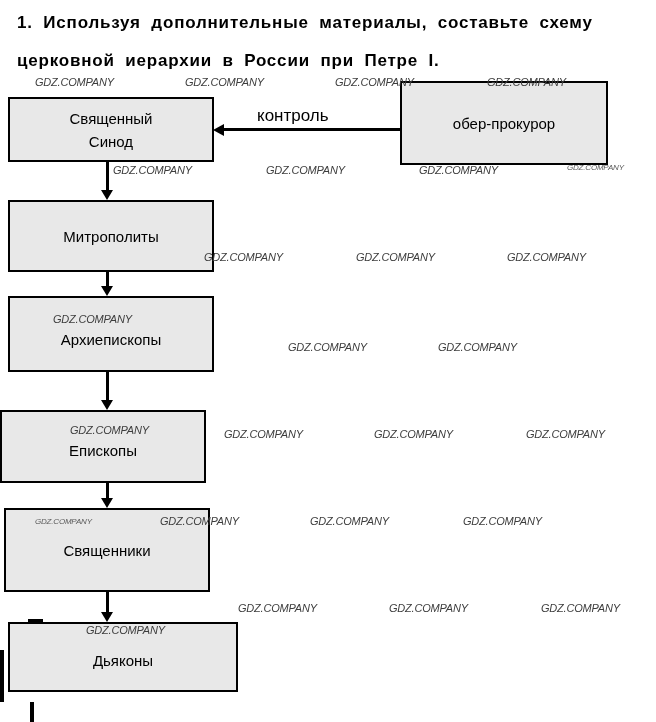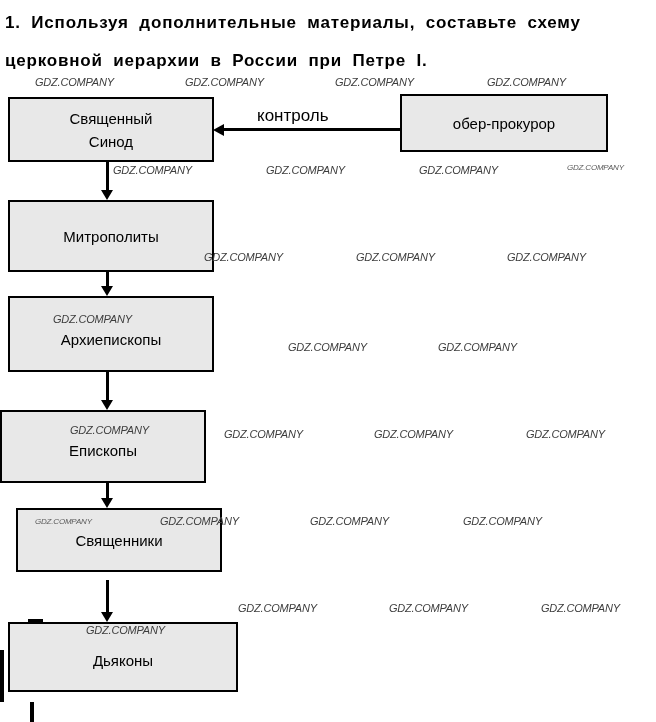--- a/index.html
+++ b/index.html
@@ -10,21 +10,21 @@
     background: #ffffff;
     font-family: "Liberation Sans", sans-serif;
     overflow: hidden;
   }
   .title {
     position: absolute; left: 5px; top: 4px; width: 650px;
     font-weight: bold; font-size: 17px; color: #000;
   }
   .title-line {
     letter-spacing: 0.8px; word-spacing: 5px;
-    line-height: 38px; white-space: nowrap;
+    line-height: 38px; white-space: nowrap; margin-left: 12px;
   }
   .wm {
     position: absolute;
     font-size: 11px; letter-spacing: -0.2px;
     color: var(--wm-color, #3d3d3d);
     white-space: nowrap; z-index: 5; font-style: italic;
   }
   .wm-sm { font-size: 8px; color: #5a5a5a; }
   .node {
     position: absolute;
@@ -95,37 +95,37 @@
   <span class="wm" style="left:238px;top:602px">GDZ.COMPANY</span>
   <span class="wm" style="left:389px;top:602px">GDZ.COMPANY</span>
   <span class="wm" style="left:541px;top:602px">GDZ.COMPANY</span>
   <span class="wm" style="left:86px;top:624px">GDZ.COMPANY</span>
 
   <div class="node" style="left:8px;top:97px;width:206px;height:65px">
     <span class="node-label">Священный
 Синод</span>
   </div>
 
-  <div class="node" style="left:400px;top:94px;width:208px;height:58px">
+  <div class="node" style="left:400px;top:81px;width:208px;height:84px">
     <span class="node-label">обер-прокурор</span>
   </div>
 
   <div class="node" style="left:8px;top:200px;width:206px;height:72px">
     <span class="node-label">Митрополиты</span>
   </div>
 
   <div class="node" style="left:8px;top:296px;width:206px;height:76px">
     <span class="node-label" style="padding-top:10px">Архиепископы</span>
   </div>
 
   <div class="node" style="left:0;top:410px;width:206px;height:73px">
     <span class="node-label" style="padding-top:8px">Епископы</span>
   </div>
 
-  <div class="node" style="left:16px;top:508px;width:206px;height:64px">
+  <div class="node" style="left:4px;top:508px;width:206px;height:84px">
     <span class="node-label">Священники</span>
   </div>
 
   <div class="node" style="left:8px;top:622px;width:230px;height:70px">
     <span class="node-label" style="padding-top:6px">Дьяконы</span>
   </div>
 
   <span class="control-label" style="left:257px;top:106px">контроль</span>
   <div class="hline" style="left:223px;top:128px;width:177px"></div>
   <div class="ah-left" style="left:213px;top:124px"></div>

